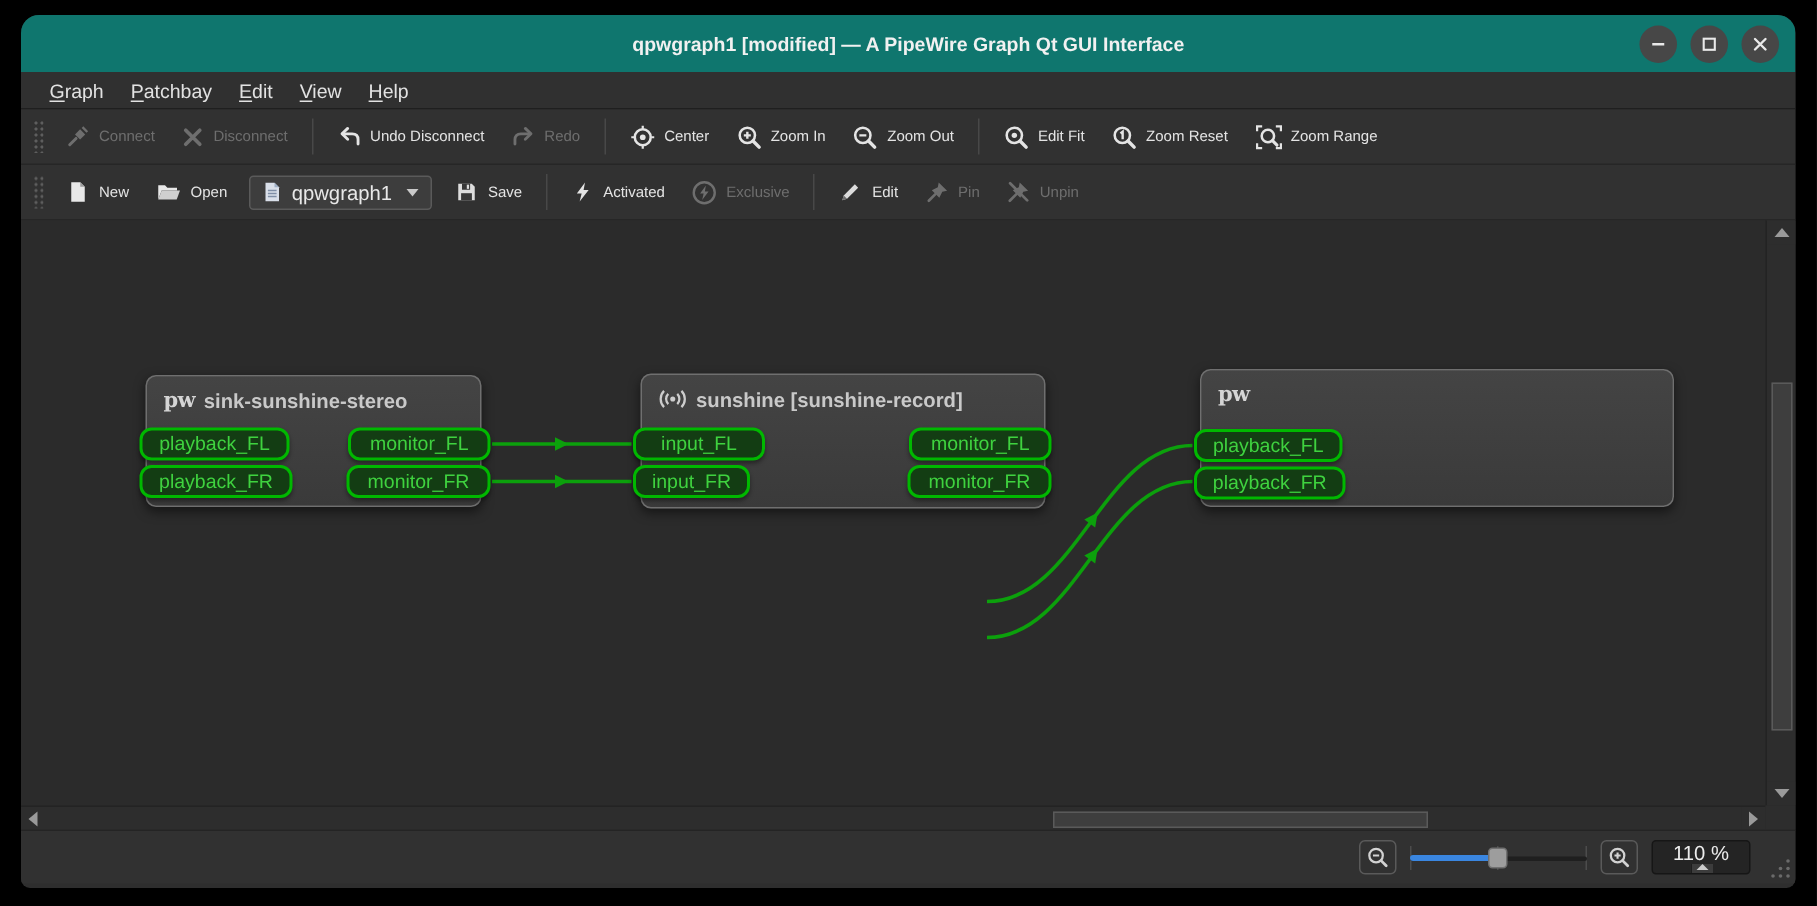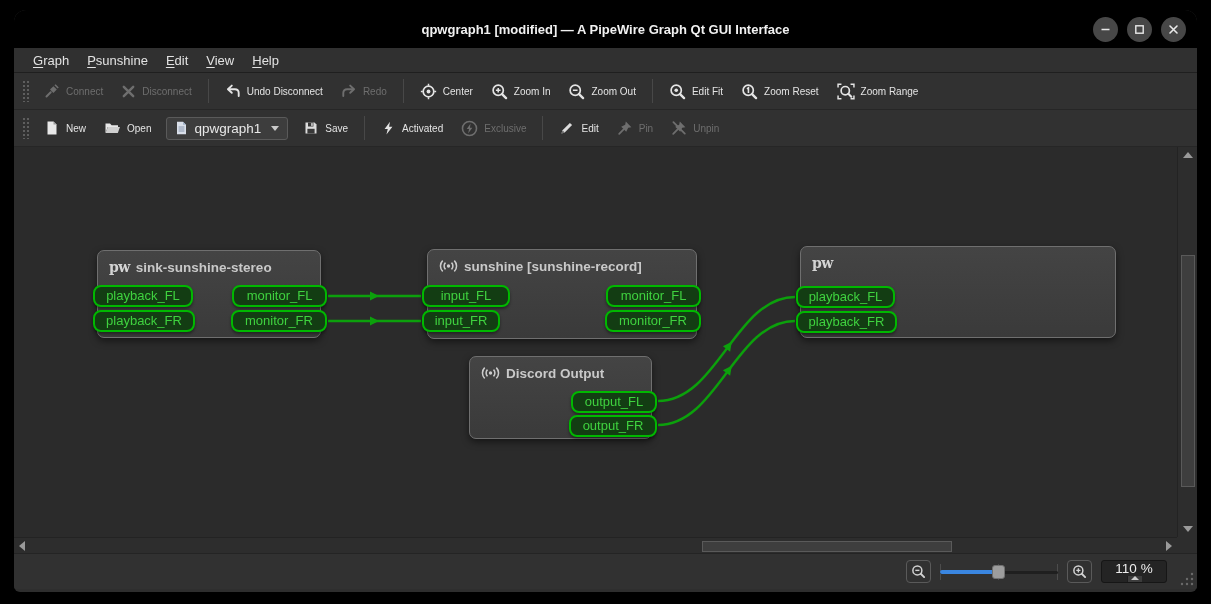--- a/index.html
+++ b/index.html
@@ -3,21 +3,21 @@
 <meta charset="utf-8">
 <style>
   * { margin:0; padding:0; box-sizing:border-box; }
   html,body { width:1211px; height:604px; background:#000; font-family:"Liberation Sans", sans-serif; overflow:hidden; }
 
   .window { position:absolute; left:14px; top:10px; width:1183px; height:582px;
             background:#2e2e2e; border-radius:12px 12px 6px 6px; overflow:hidden;
             display:flex; flex-direction:column; }
 
   
-  .titlebar { height:38px; background:#000000; display:flex; align-items:center; position:relative; flex:0 0 auto; }
+  .titlebar { height:38px; background:#0f766e; display:flex; align-items:center; position:relative; flex:0 0 auto; }
   .title-text { position:absolute; left:0; right:0; text-align:center; color:#f1f1f1; font-size:13px; font-weight:bold; }
   .win-controls { margin-left:auto; display:flex; gap:9px; padding-right:11px; z-index:2; }
   .wbtn { width:25px; height:25px; border-radius:50%; background:#474747; display:flex; align-items:center; justify-content:center; }
   .wbtn svg { display:block; }
 
   
   .menubar { height:25px; background:#303030; border-bottom:1px solid #1f1f1f; display:flex; align-items:center; padding-left:10px; flex:0 0 auto; }
   .menu-item { color:#e2e2e2; font-size:13px; padding:2px 9px; }
   .menu-item .mn { text-decoration:underline; text-underline-offset:2px; }
 
@@ -94,21 +94,21 @@
       <div class="wbtn">
         <svg width="11" height="11" viewBox="0 0 11 11">
             <path d="M2 2 L9 9 M9 2 L2 9" stroke="#e9e9e9" stroke-width="1.6" stroke-linecap="round"></path>
           </svg>
       </div>
     </div>
   </div>
 
   <div class="menubar">
     <div class="menu-item"><span class="mn">G</span><span>raph</span></div>
-    <div class="menu-item"><span class="mn">P</span><span>sunshine</span></div>
+    <div class="menu-item"><span class="mn">P</span><span>atchbay</span></div>
     <div class="menu-item"><span class="mn">E</span><span>dit</span></div>
     <div class="menu-item"><span class="mn">V</span><span>iew</span></div>
     <div class="menu-item"><span class="mn">H</span><span>elp</span></div>
   </div>
 
   <div class="toolbar">
     <div class="drag-handle"></div>
 
     <div class="tb-btn disabled">
       <svg width="16" height="16" viewBox="0 0 16 16">
@@ -317,31 +317,20 @@
       </div>
 
       <div class="node" style="left:786px;top:99px;width:316px;height:92px;">
         <div class="node-head">
           <span class="pw-glyph">pw</span>
         </div>
         <div class="port" style="left:-5px;top:39px;width:99px;">playback_FL</div>
         <div class="port" style="left:-5px;top:64px;width:101px;">playback_FR</div>
       </div>
 
-      <div class="node" style="left:455px;top:209px;width:183px;height:83px;">
-        <div class="node-head">
-          <svg width="19" height="16" viewBox="0 0 18 16">
-              <circle cx="9" cy="8" r="1.7" fill="#cdcdcd"></circle>
-              <path d="M6 4.6 A4.8 4.8 0 0 0 6 11.4 M3.2 2.6 A7.6 7.6 0 0 0 3.2 13.4 M12 4.6 A4.8 4.8 0 0 1 12 11.4 M14.8 2.6 A7.6 7.6 0 0 1 14.8 13.4" fill="none" stroke="#cdcdcd" stroke-width="1.5"></path>
-            </svg>
-          <span>Discord Output</span>
-        </div>
-        <div class="port" style="right:-6px;top:34px;width:86px;">output_FL</div>
-        <div class="port" style="right:-6px;top:58px;width:88px;">output_FR</div>
-      </div>
     </div>
 
     <div class="vscroll">
       <div class="sb-btn" style="left:0;top:0;width:19px;height:16px;">
           <div class="tri-up"></div>
         </div>
       <div class="vthumb" style="top:108px;height:232px;"></div>
       <div class="sb-btn" style="left:0;bottom:0;width:19px;height:16px;">
           <div class="tri-down"></div>
         </div>

